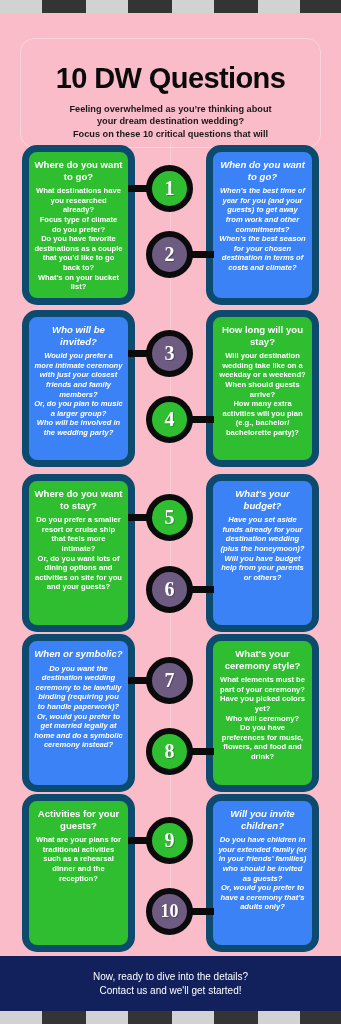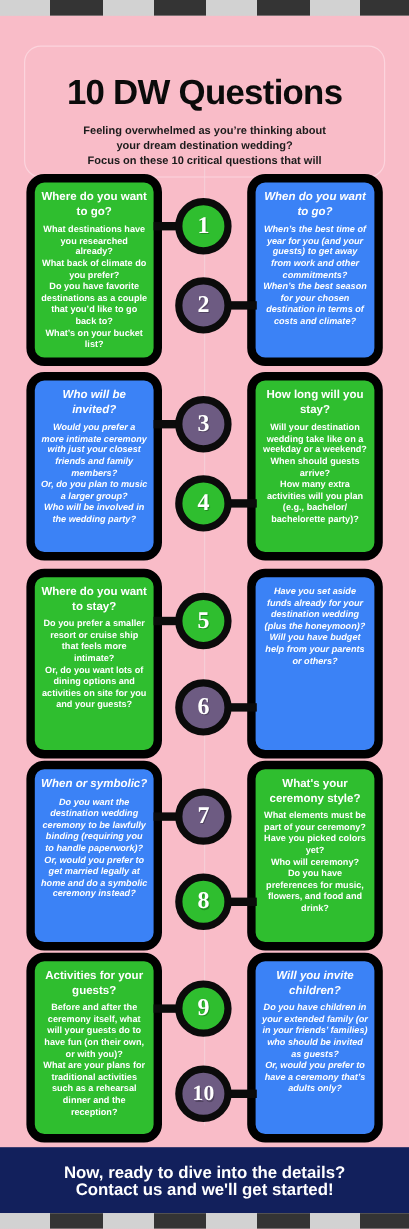--- a/index.html
+++ b/index.html
@@ -57,21 +57,21 @@
     background:#f6cdd6;
   }
 
   
   .row { position:absolute; left:0; width:341px; }
 
   .card {
     position:absolute;
     width:113px;
     border-radius:15px;
-    border:7px solid #000000;
+    border:7px solid #0c4a6e;
     color:#ffffff;
     padding:7px 5px 22px 5px;
     text-align:center;
     overflow:hidden;
   }
   .card.left  { left:22px; }
   .card.right { left:206px; }
   .card.green  { background:#2fbe2f; }
   .card.purple { background:#3b82f6;font-style:italic; }
 
@@ -106,21 +106,21 @@
 
   
   .footer {
     position:absolute; left:0; top:956px;
     width:341px; height:55px;
     background:#12205c;
     color:#ffffff;
     display:flex; align-items:center; justify-content:center;
     text-align:center;
   }
-  .footer-text { font-size:14px; line-height:14px; font-weight:700; }
+  .footer-text { font-size:10px; line-height:14px; font-weight:400; }
 </style>
 </head>
 <body>
 
 <div class="filmstrip top"></div>
 
 <div class="page">
 
   <div class="spine"></div>
 
@@ -134,21 +134,21 @@
   </div>
 
   <div class="row" style="top:132px;">
     <div class="conn" style="left:128px; top:40px; width:38px;"></div>
     <div class="conn" style="left:176px; top:106px; width:38px;"></div>
 
     <div class="card left green" style="top:0px; height:160px;">
       <div class="card-title">Where do you want to go?</div>
       <div class="card-body">
           <div>What destinations have you researched already?</div>
-          <div>What back of climate do you prefer?</div>
+          <div>Focus type of climate do you prefer?</div>
           <div>Do you have favorite destinations  as a couple  that you’d like to go back to?</div>
           <div>What’s on your bucket list?</div>
         </div>
     </div>
 
     <div class="card right purple" style="top:0px; height:160px;">
       <div class="card-title">When do you want to go?</div>
       <div class="card-body">
           <div>When’s the best time of year for you (and your guests) to get away from work and other commitments?</div>
           <div>When’s the best season for your chosen destination in terms of costs and climate?</div>
@@ -199,20 +199,21 @@
 
     <div class="card left green" style="top:0px; height:158px;">
       <div class="card-title">Where do you want to stay?</div>
       <div class="card-body">
           <div>Do you prefer a smaller  resort or cruise ship that feels more intimate?</div>
           <div>Or, do you want lots of dining options and activities on site for you and  your guests?</div>
         </div>
     </div>
 
     <div class="card right purple" style="top:0px; height:158px;">
+      <div class="card-title">What's your budget?</div>
       <div class="card-body">
           <div>Have you set aside funds  already for your destination wedding (plus  the honeymoon)?</div>
           <div>Will you have budget help from  your parents or others?</div>
         </div>
     </div>
 
     <div class="badge green" style="left:146px; top:20px;">
       <span>5</span>
     </div>
     <div class="badge purple" style="left:146px; top:92px;">
@@ -250,21 +251,20 @@
     </div>
   </div>
 
   <div class="row" style="top:781px;">
     <div class="conn" style="left:128px; top:43px; width:38px;"></div>
     <div class="conn" style="left:176px; top:114px; width:38px;"></div>
 
     <div class="card left green" style="top:0px; height:158px;">
       <div class="card-title">Activities for your guests?</div>
       <div class="card-body">
-          <div>Before and after the ceremony  itself, what will your guests do to have fun (on their own, or with you)?</div>
           <div>What are your plans for traditional activities such as a rehearsal dinner and the reception?</div>
         </div>
     </div>
 
     <div class="card right purple" style="top:0px; height:158px;">
       <div class="card-title">Will you invite children?</div>
       <div class="card-body">
           <div>Do you have children in your extended family (or in your friends’ families) who should  be invited as guests?</div>
           <div>Or, would  you prefer to have a ceremony that’s adults only?</div>
         </div>

